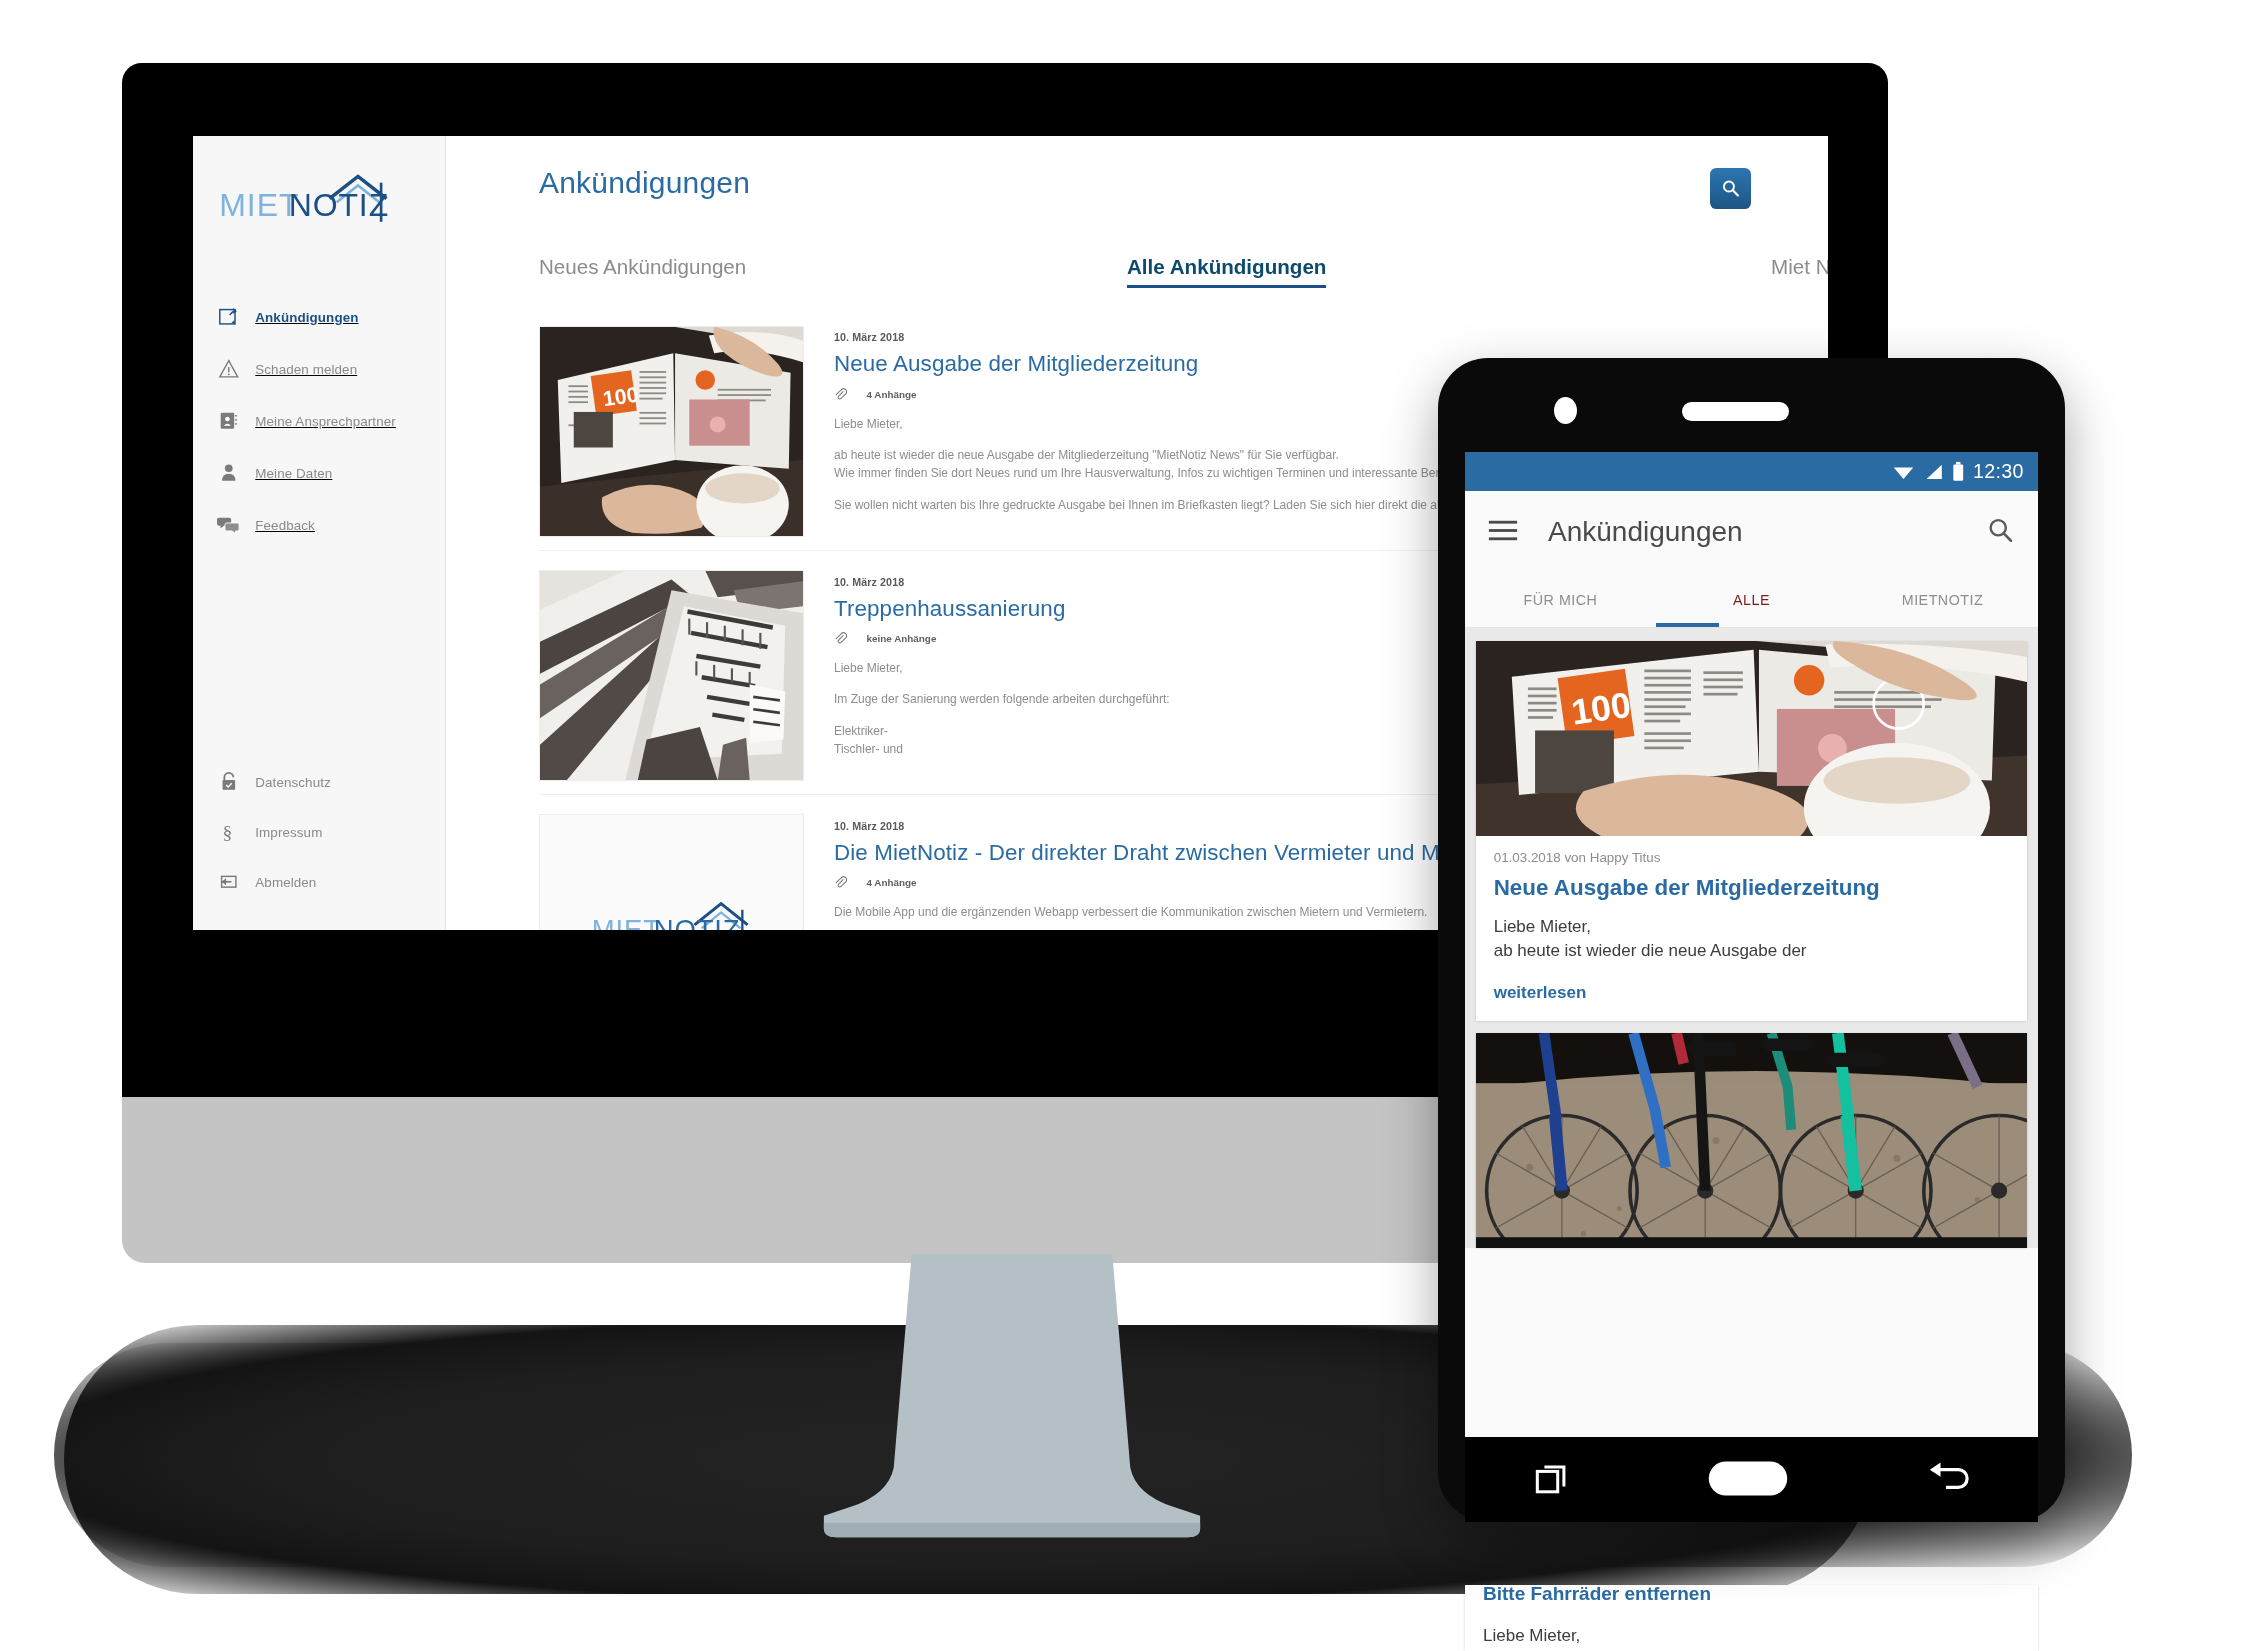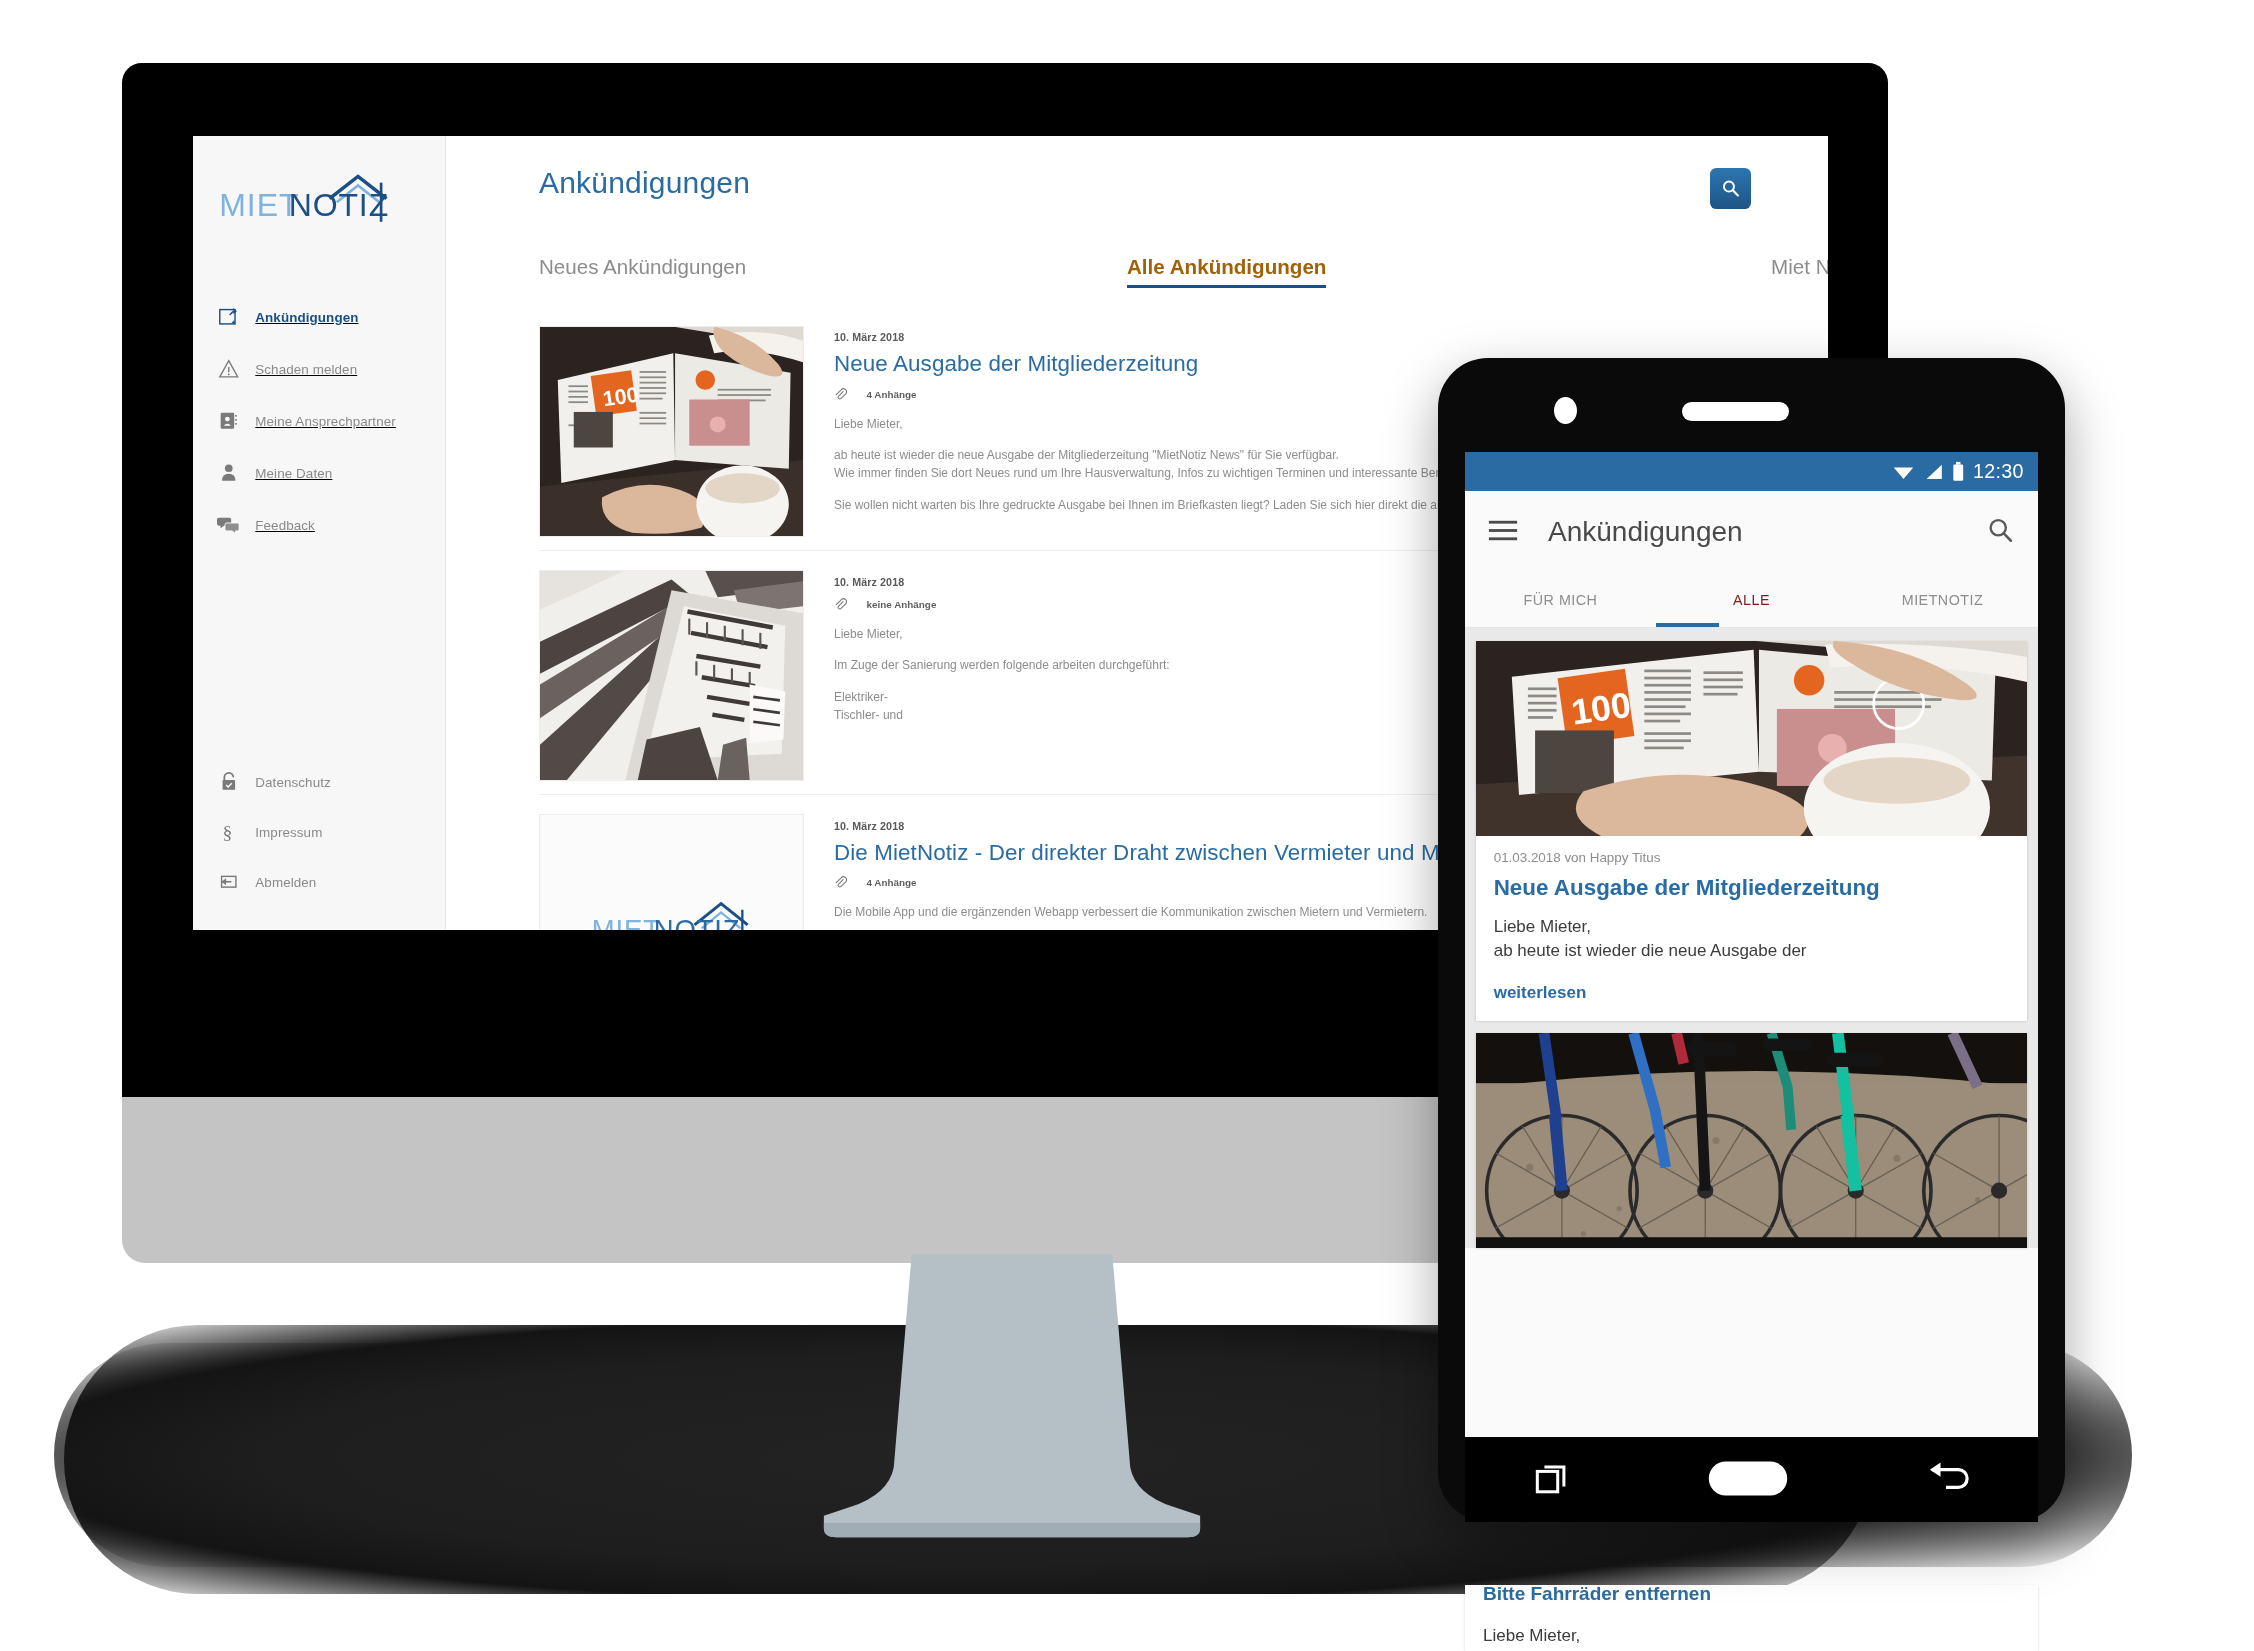--- a/index.html
+++ b/index.html
@@ -65,21 +65,21 @@
     border-radius:6.3px; background:linear-gradient(180deg,#2d76b0 0%,#1d5585 100%);
     display:flex; align-items:center; justify-content:center; cursor:pointer;
     border:none;
   }
   #tabs {
     position:absolute; left:0; top:106px; width:100%; height:63px;
   }
   .tab {
     position:absolute; top:12.5px; font-size:20.6px; color:#8c8c8c; white-space:nowrap; cursor:pointer;
   }
-  .tab.active { color:#a16207; font-weight:bold;text-align:center; }
+  .tab.active { color:#0c4a6e; font-weight:bold;text-align:center; }
   .tab.active::after {
     content:""; position:absolute; left:0; right:0; bottom:-9.9px; height:3.6px; background:#1b4f86;
   }
   #tab-0 { left:93px; }
   #tab-1 { left:681px; }
   #tab-2 { left:1325px; }
 
   #feed { position:absolute; left:93px; top:190px; width:1325px; }
   .card {
     display:flex; background:#fff; border-bottom:0.9px solid #eeeeee;
@@ -404,20 +404,21 @@
                 <path d="M240 142 L270 146"></path>
                   <path d="M240 156 L270 160"></path>
                   <path d="M240 170 L270 174"></path>
               </g>
               <path d="M120 190 L180 176 L200 236 L110 236 Z" fill="#4b4441"></path>
               <path d="M206 196 L232 188 L236 236 L200 236 Z" fill="#6a625e"></path>
             </svg>
           </div>
           <div class="card-body">
             <div class="card-date lbl">10. März 2018</div>
+            <div class="card-title lbl">Treppenhaussanierung</div>
             <div class="card-attach">
               <svg width="12.5" height="12.5" viewBox="0 0 14 14">
                 <path d="M10.2 4 L5.2 9 a1.9 1.9 0 0 0 2.7 2.7 l5.2 -5.2 a3.4 3.4 0 0 0 -4.8 -4.8 L2.5 7.5" fill="none" stroke="#7a7a7a" stroke-width="1.2" stroke-linecap="round"></path>
               </svg>
               <span class="att-label lbl">keine Anhänge</span>
             </div>
             <div class="card-text">
               <p>Liebe Mieter,</p>
               <p>Im Zuge der Sanierung werden folgende arbeiten durchgeführt:</p>
               <p>Elektriker-<br>Tischler- und</p>

